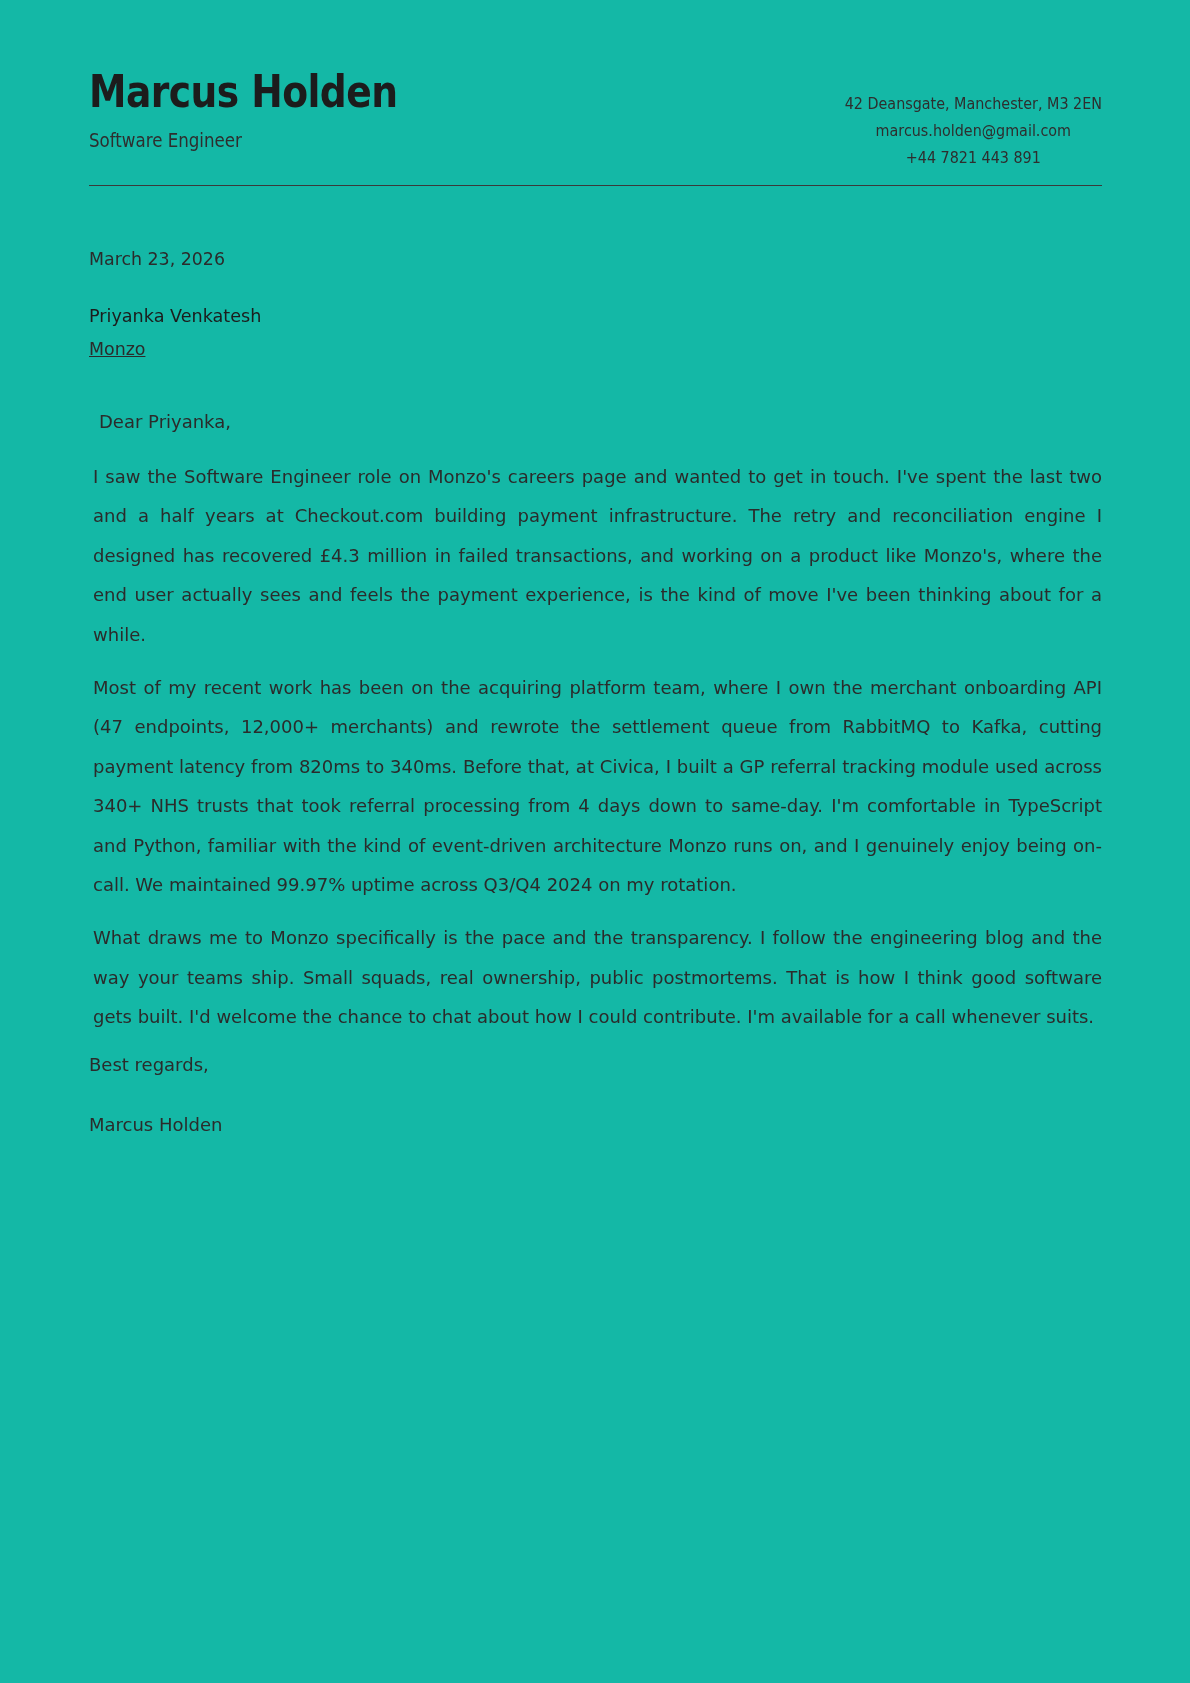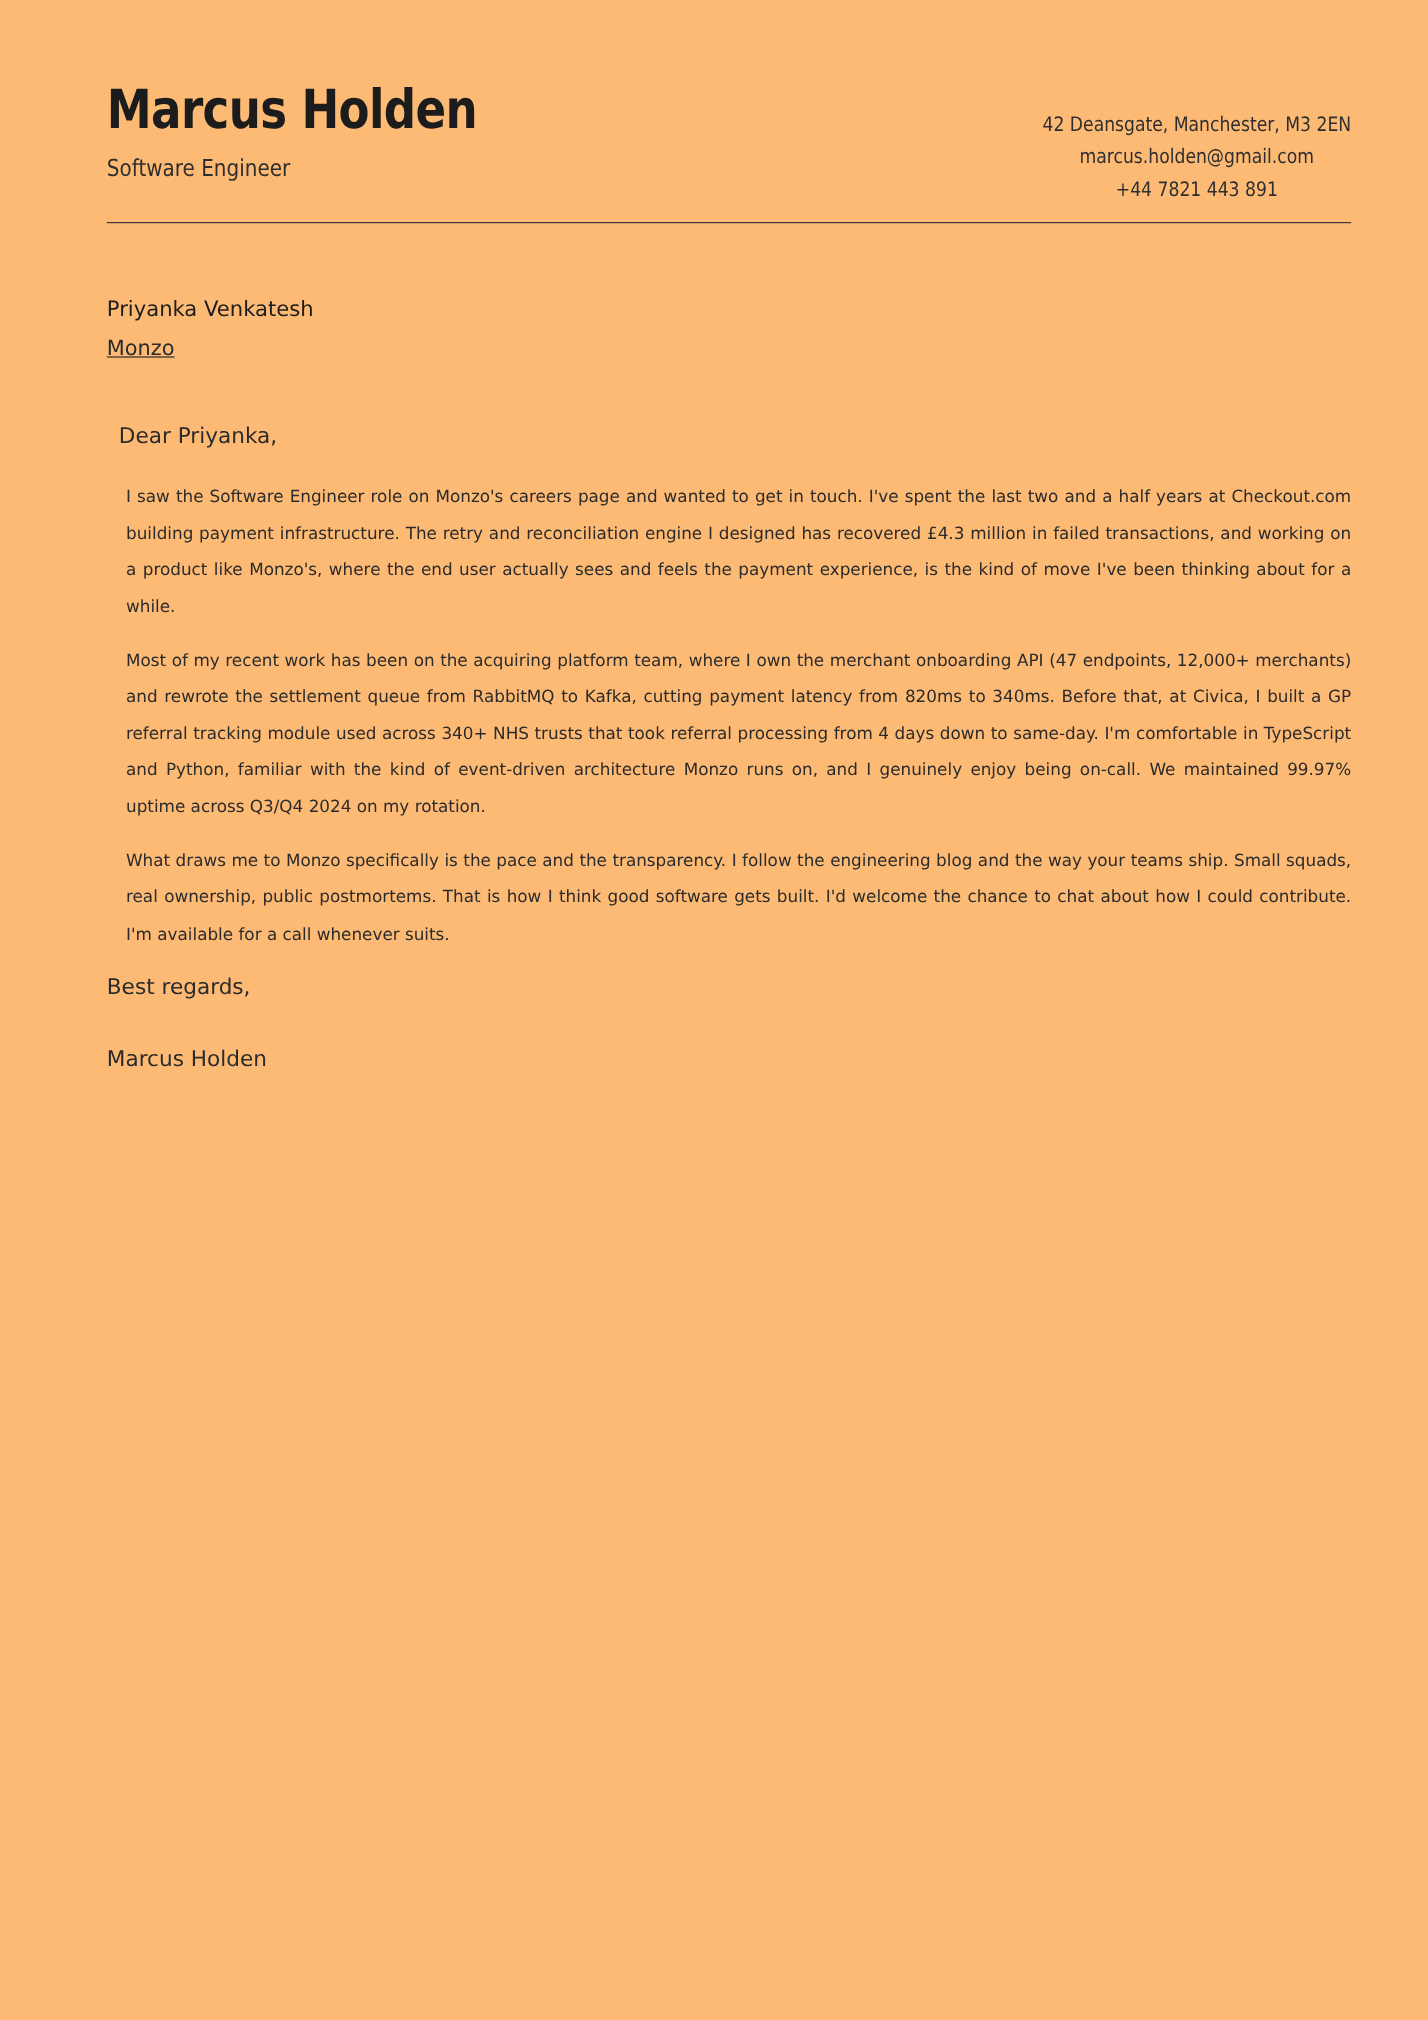--- a/index.html
+++ b/index.html
@@ -12,22 +12,22 @@
     height: 1683px;
     font-family: "DejaVu Sans", "Liberation Sans", sans-serif;
     color: #2b2b2b;
     -webkit-font-smoothing: antialiased;
   }
 
   .page {
     box-sizing: border-box;
     width: 1190px;
     height: 1683px;
-    padding: 62px 64px 0 89px;
-    background: #fdba74;
+    padding: 62px 88px 0 89px;
+    background: #14b8a6;
     position: relative;
   }
 
   
   .letterhead {
     display: flex;
     align-items: flex-start;
     justify-content: space-between;
     padding-bottom: 14px;
   }
@@ -119,24 +119,24 @@
   }
 
   .salutation {
     font-size: 18px;
     line-height: 1.5;
     color: #2b2b2b;
     margin: 0 0 22px 10px;
   }
 
   .body-paragraph {
-    font-size: 14px;
+    font-size: 18px;
     line-height: 2.19;
     color: #2b2b2b;
-    margin: 0 0 14px 16px;
+    margin: 0 0 14px 4px;
     text-align: justify;
     text-justify: inter-word;
     hyphens: none;
   }
 
   .closing-line {
     font-size: 18px;
     line-height: 1.5;
     color: #2b2b2b;
     margin: 12px 0 0 0;
@@ -163,20 +163,21 @@
     <div class="contact-block">
       <div class="contact-line">42 Deansgate, Manchester, M3 2EN</div>
       <div class="contact-line">marcus.holden@gmail.com</div>
       <div class="contact-line">+44 7821 443 891</div>
     </div>
   </header>
 
   <hr class="header-rule">
 
   <section class="meta">
+    <div class="letter-date">March 23, 2026</div>
     <div class="recipient-name">Priyanka Venkatesh</div>
     <div class="recipient-company">Monzo</div>
   </section>
 
   <section class="letter-body">
     <p class="salutation">Dear Priyanka,</p>
 
     <p class="body-paragraph">I saw the Software Engineer role on Monzo's careers page and wanted to get in touch. I've spent the last two and a half years at Checkout.com building payment infrastructure. The retry and reconciliation engine I designed has recovered £4.3 million in failed transactions, and working on a product like Monzo's, where the end user actually sees and feels the payment experience, is the kind of move I've been thinking about for a while.</p>
 
     <p class="body-paragraph">Most of my recent work has been on the acquiring platform team, where I own the merchant onboarding API (47 endpoints, 12,000+ merchants) and rewrote the settlement queue from RabbitMQ to Kafka, cutting payment latency from 820ms to 340ms. Before that, at Civica, I built a GP referral tracking module used across 340+ NHS trusts that took referral processing from 4 days down to same-day. I'm comfortable in TypeScript and Python, familiar with the kind of event-driven architecture Monzo runs on, and I genuinely enjoy being on-call. We maintained 99.97% uptime across Q3/Q4 2024 on my rotation.</p>

